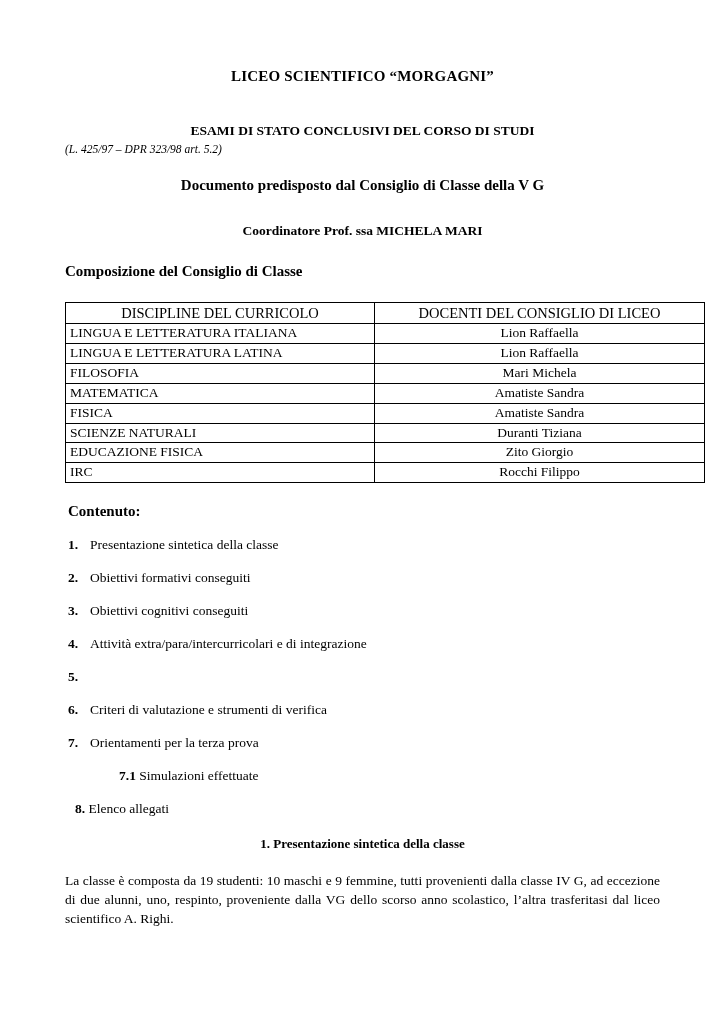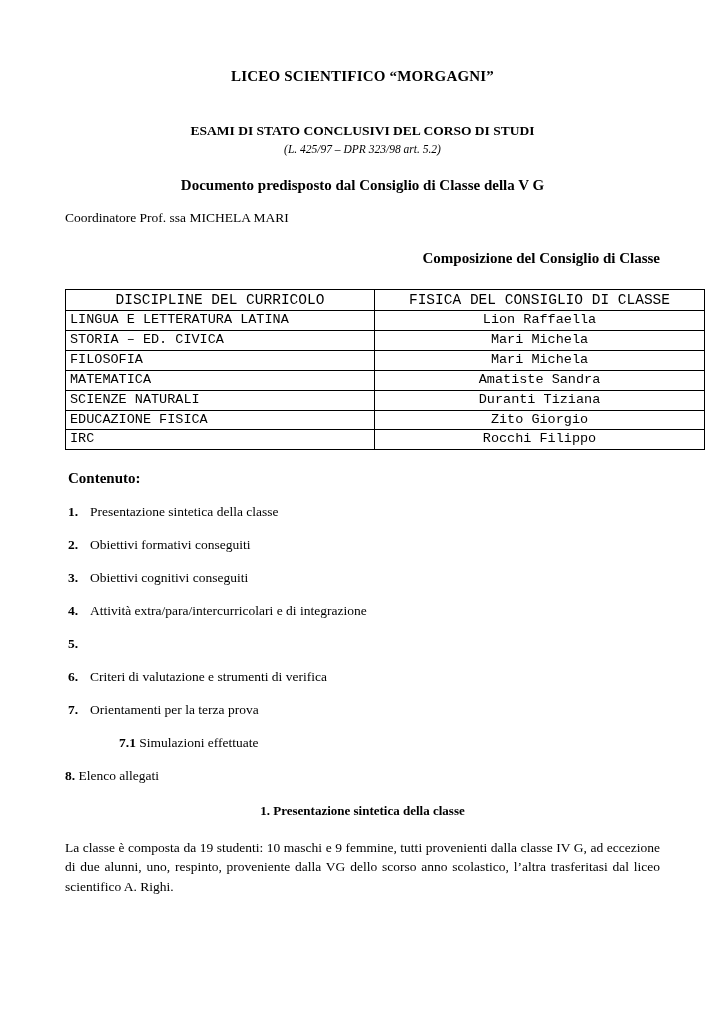--- a/index.html
+++ b/index.html
@@ -28,49 +28,47 @@
     letter-spacing: 0.2px;
     margin-top: 14px;
   }
   .subtitle-exam {
     text-align: center;
     font-weight: bold;
     font-size: 13.5px;
     margin-top: 38px;
   }
   .law-ref {
-    text-align: center;
     font-style: italic;
     font-size: 11.5px;
     margin-top: 4px;
   }
   .doc-line {
     text-align: center;
     font-weight: bold;
     font-size: 15px;
     margin-top: 22px;
   }
   .coordinator {
+    text-align: center;
+    font-weight: bold;
+    font-size: 13.5px;
+    margin-top: 29px;
+  }
+  .composition {
     text-align: left;
-    font-weight: normal;
-    font-size: 13.5px;
-    margin-top: 16px;
-  }
-  .composition {
-    text-align: right;
     font-weight: bold;
     font-size: 15px;
     margin-top: 24px;
   }
   table.council {
     border-collapse: collapse;
     width: 640px;
     margin: 22px auto 0 auto;
     font-size: 13.5px;
-    font-family: Liberation Mono, monospace;
   }
   table.council td, table.council th {
     border: 1px solid #000000;
     padding: 1px 4px;
     line-height: 1.25;
   }
   table.council th {
     text-align: center;
     font-weight: normal;
     font-variant: small-caps;
@@ -109,21 +107,21 @@
     font-size: 13.5px;
     margin-top: 17px;
     margin-left: 54px;
   }
   .sub-item .subnum {
     font-weight: bold;
   }
   .item-8 {
     font-size: 13.5px;
     margin-top: 17px;
-    margin-left: 0;
+    margin-left: 10px;
   }
   .item-8 .num {
     font-weight: bold;
   }
   .section-head {
     text-align: center;
     font-weight: bold;
     font-size: 13px;
     margin-top: 19px;
   }
@@ -148,38 +146,42 @@
   <div class="doc-line">Documento predisposto dal Consiglio di Classe della V G</div>
 
   <div class="coordinator">Coordinatore Prof. ssa  MICHELA MARI</div>
 
   <div class="composition">Composizione del Consiglio di Classe</div>
 
   <table class="council">
     <thead>
       <tr>
         <th>DISCIPLINE DEL CURRICOLO</th>
-        <th>FISICA DEL CONSIGLIO DI CLASSE</th>
+        <th>DOCENTI DEL CONSIGLIO DI LICEO</th>
       </tr>
     </thead>
     <tbody>
       <tr>
+        <td class="subject">LINGUA E LETTERATURA ITALIANA</td>
+        <td class="teacher">Lion Raffaella</td>
+      </tr>
+      <tr>
         <td class="subject">LINGUA E LETTERATURA LATINA</td>
         <td class="teacher">Lion Raffaella</td>
       </tr>
       <tr>
-        <td class="subject">STORIA – ED. CIVICA</td>
-        <td class="teacher">Mari Michela</td>
-      </tr>
-      <tr>
         <td class="subject">FILOSOFIA</td>
         <td class="teacher">Mari Michela</td>
       </tr>
       <tr>
         <td class="subject">MATEMATICA</td>
+        <td class="teacher">Amatiste Sandra</td>
+      </tr>
+      <tr>
+        <td class="subject">FISICA</td>
         <td class="teacher">Amatiste Sandra</td>
       </tr>
       <tr>
         <td class="subject">SCIENZE NATURALI</td>
         <td class="teacher">Duranti Tiziana</td>
       </tr>
       <tr>
         <td class="subject">EDUCAZIONE FISICA</td>
         <td class="teacher">Zito Giorgio</td>
       </tr>

